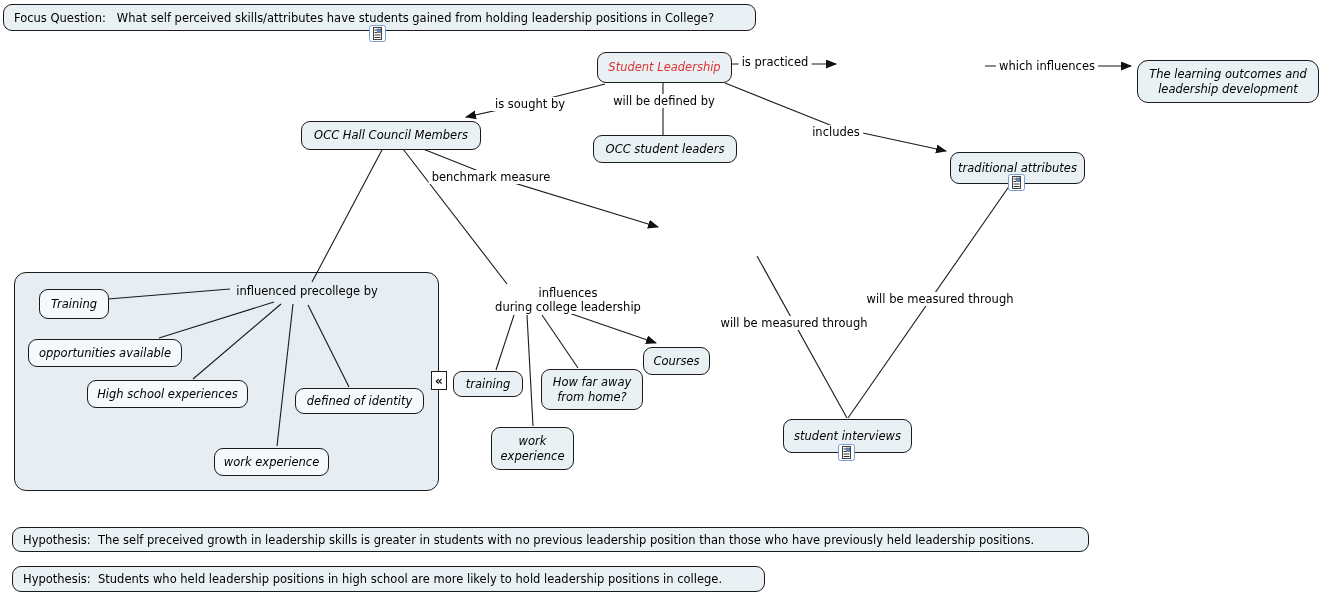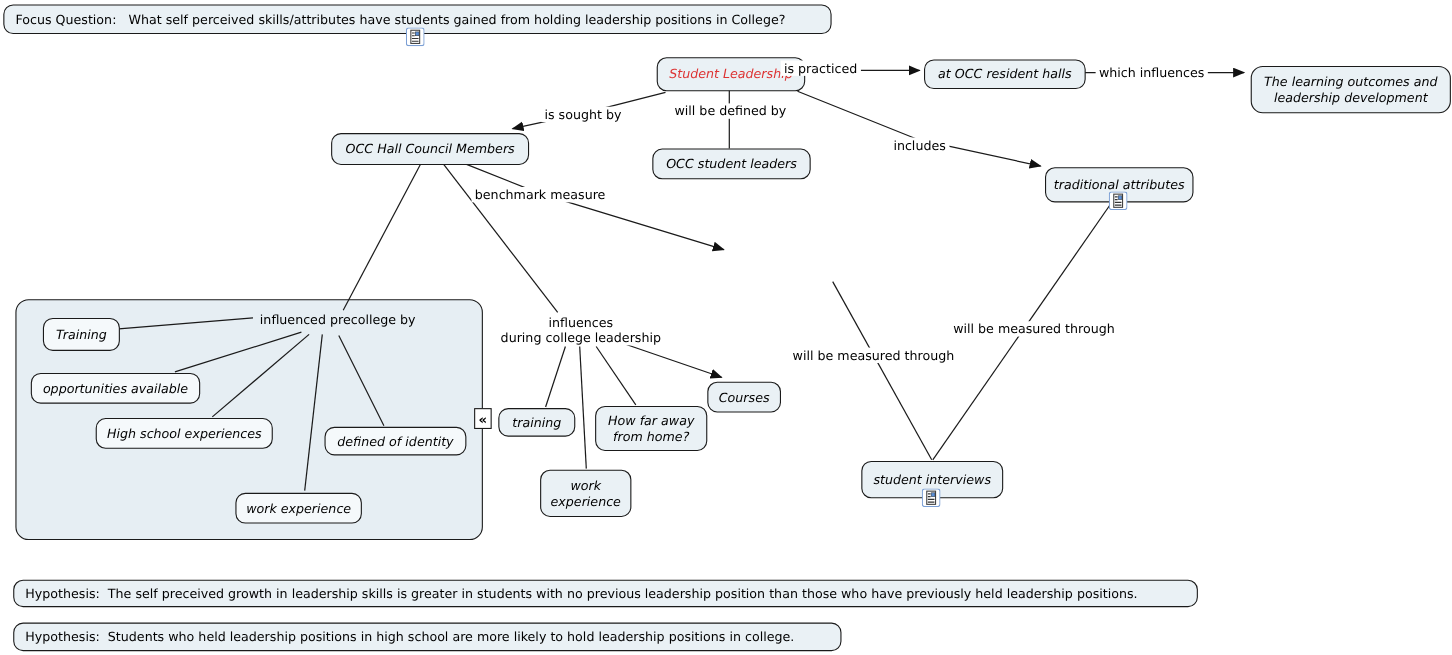--- a/index.html
+++ b/index.html
@@ -19,21 +19,21 @@
   .bigbox{
     position:absolute;z-index:2;background:#eaf1f5;border:1px solid #1a1a1a;border-radius:9px;
     display:flex;align-items:center;justify-content:flex-start;padding-left:10px;
   }
   .pre{white-space:pre;}
   .multiline{white-space:pre-line;}
   .link-label{
     position:absolute;z-index:2;transform:translate(-50%,-50%);
     background:#ffffff;padding:0 3px;text-align:center;white-space:pre;line-height:1.22;
   }
-  .link-label.multiline{white-space:pre-line;}
+  .link-label.multiline{white-space:pre-line;margin-left:40px;}
   .link-label.incontainer{background:#e6eef3;}
   .icon-wrap{position:absolute;z-index:3;}
   .collapse-box{
     position:absolute;z-index:3;width:14px;height:17px;background:#fff;border:1px solid #1a1a1a;
     display:flex;align-items:center;justify-content:center;font-weight:bold;font-size:12px;
   }
 </style>
 </head>
 <body>
 
@@ -71,23 +71,20 @@
   </svg>
 
   <div class="bigbox" style="left:3px;top:4px;width:741px;height:25px">
     <span class="pre">Focus Question:   What self perceived skills/attributes have students gained from holding leadership positions in College?</span>
   </div>
 
   <div class="node" style="left:597px;top:52px;width:133px;height:29px">
     <span style="color:#dd3333">Student Leadership</span>
   </div>
 
-  <div class="node" style="left:840px;top:54px;width:145px;height:25px">
-    <span>at OCC resident halls</span>
-  </div>
 
   <div class="node" style="left:1137px;top:60px;width:180px;height:41px;border-radius:11px">
     <span class="multiline">The learning outcomes and
 leadership development</span>
   </div>
 
   <div class="node" style="left:593px;top:135px;width:142px;height:26px">
     <span>OCC student leaders</span>
   </div>
 
@@ -135,21 +132,21 @@
 
   <div class="node" style="left:491px;top:427px;width:81px;height:41px">
     <span class="multiline">work
 experience</span>
   </div>
 
   <div class="node" style="left:783px;top:419px;width:127px;height:32px">
     <span>student interviews</span>
   </div>
 
-  <div class="link-label" style="left:746px;top:62px">is practiced</div>
+  <div class="link-label" style="left:775px;top:62px">is practiced</div>
   <div class="link-label" style="left:1047px;top:66px">which influences</div>
   <div class="link-label" style="left:664px;top:101px">will be defined by</div>
   <div class="link-label" style="left:530px;top:104px">is sought by</div>
   <div class="link-label" style="left:836px;top:132px">includes</div>
   <div class="link-label" style="left:491px;top:177px">benchmark measure</div>
   <div class="link-label incontainer" style="left:307px;top:291px">influenced precollege by</div>
   <div class="link-label multiline" style="left:528px;top:300px">influences
 during college leadership</div>
   <div class="link-label" style="left:794px;top:323px">will be measured through</div>
   <div class="link-label" style="left:940px;top:299px">will be measured through</div>

